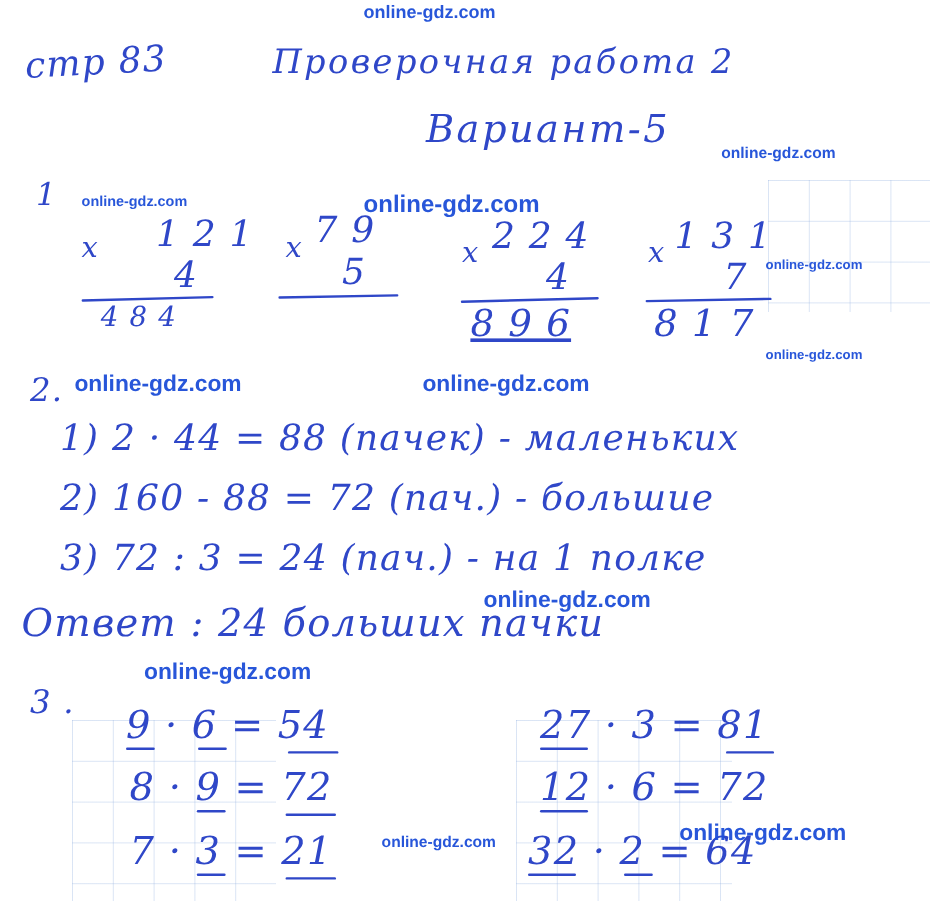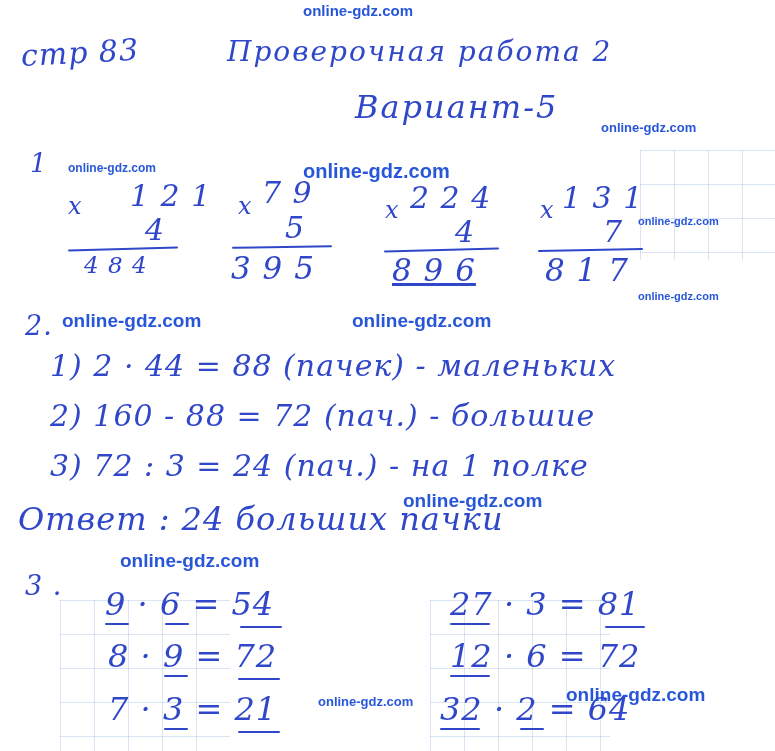--- a/index.html
+++ b/index.html
@@ -82,21 +82,20 @@
   <div class="hw" style="left:68px; top:192px; font-size:24px;">х</div>
   <div class="hw" style="left:95px; top:178px; font-size:30px;margin-left:35px;">1 2 1</div>
   <div class="hw" style="left:145px; top:212px; font-size:30px;">4</div>
   <div class="rule" style="left:68px; top:248px; width:110px; transform: rotate(-1.5deg);"></div>
   <div class="hw" style="left:84px; top:252px; font-size:23px;">4 8 4</div>
 
   <div class="hw" style="left:238px; top:192px; font-size:24px;">х</div>
   <div class="hw" style="left:262px; top:175px; font-size:30px;">7 9</div>
   <div class="hw" style="left:285px; top:210px; font-size:30px;">5</div>
   <div class="rule" style="left:232px; top:246px; width:100px; transform: rotate(-1deg);"></div>
-  <div class="hw" style="left:231px; top:250px; font-size:31px;">3 9 5</div>
 
   <div class="hw" style="left:385px; top:196px; font-size:24px;">х</div>
   <div class="hw" style="left:410px; top:180px; font-size:30px;">2 2 4</div>
   <div class="hw" style="left:455px; top:214px; font-size:30px;">4</div>
   <div class="rule" style="left:384px; top:249px; width:115px; transform: rotate(-1.5deg);"></div>
   <div class="hw" style="left:392px; top:252px; font-size:31px;text-decoration:underline;">8 9 6</div>
 
   <div class="hw" style="left:540px; top:196px; font-size:24px;">х</div>
   <div class="hw" style="left:562px; top:180px; font-size:30px;">1 3 1</div>
   <div class="hw" style="left:603px; top:214px; font-size:30px;">7</div>

